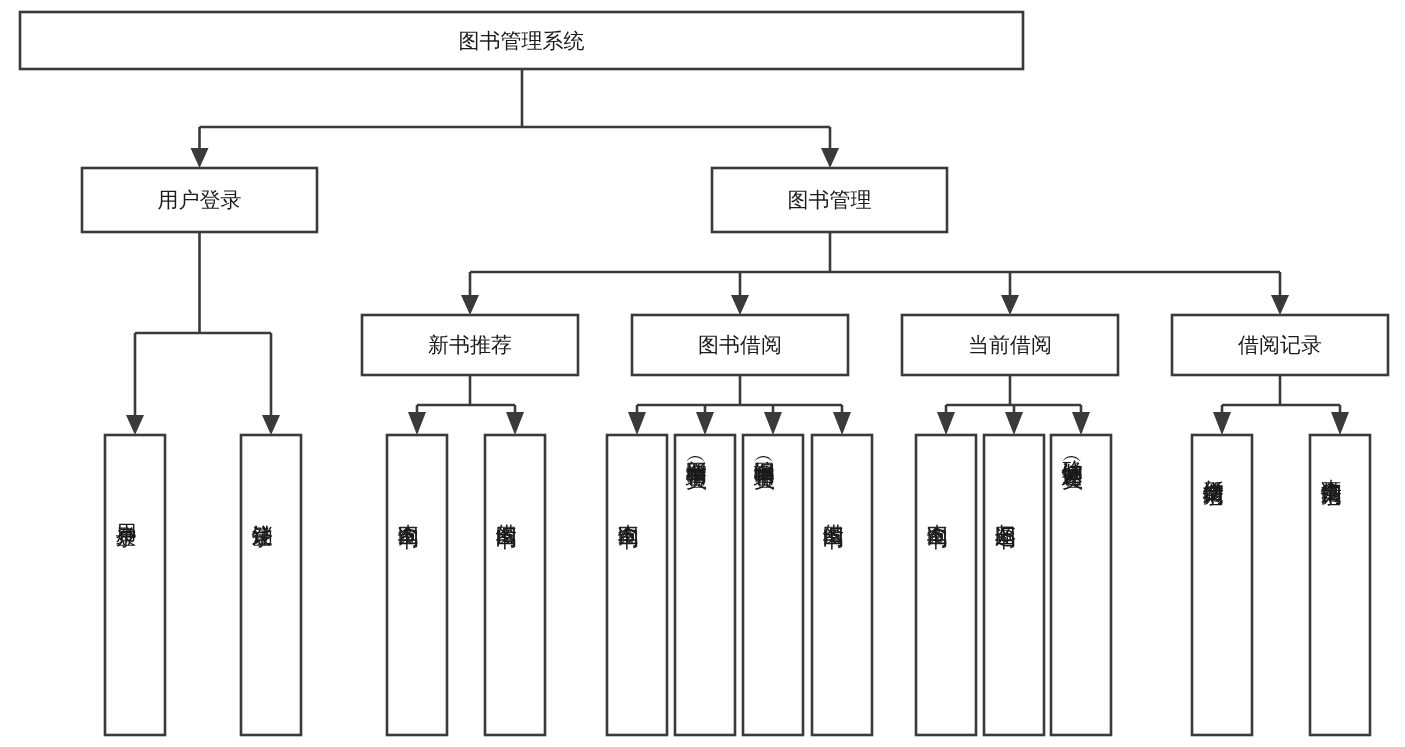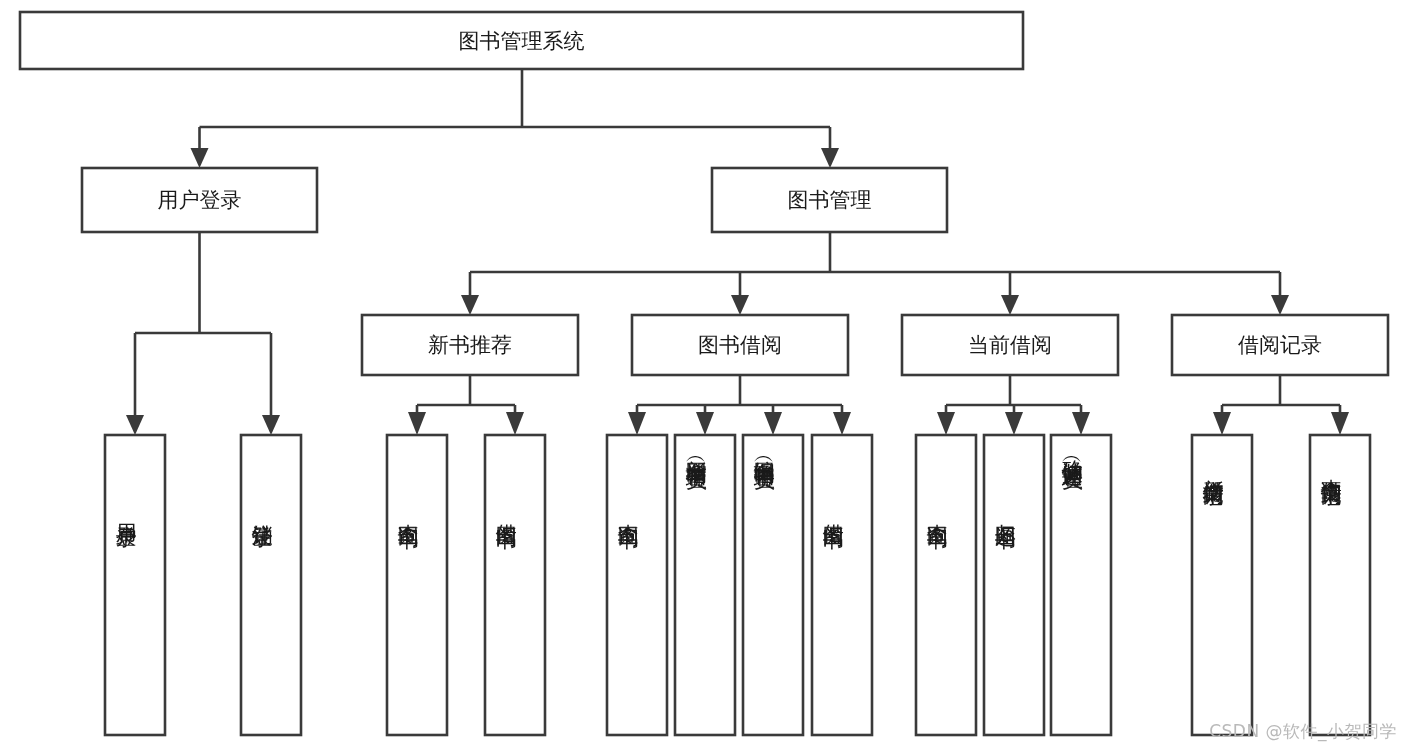--- a/index.html
+++ b/index.html
@@ -197,15 +197,14 @@
   <div class="leaf-label" style="left:752px; top:443px; height:290px;">编辑图书（管理员）</div>
   <div class="leaf-label" style="left:821px; top:507px; height:200px;">借阅图书</div>
 
   <div class="leaf-label" style="left:925px; top:507px; height:200px;">查询图书</div>
   <div class="leaf-label" style="left:993px; top:507px; height:200px;">归还图书</div>
   <div class="leaf-label" style="left:1060px; top:443px; height:290px;">确认归还（管理员）</div>
 
   <div class="leaf-label" style="left:1201px; top:462px; height:255px;">新增借阅记录</div>
   <div class="leaf-label" style="left:1319px; top:462px; height:255px;">查询借阅记录</div>
 
-  <div class="watermark">CSDN @软件_小贺同学</div>
 
 </div>
 
 </body></html>

